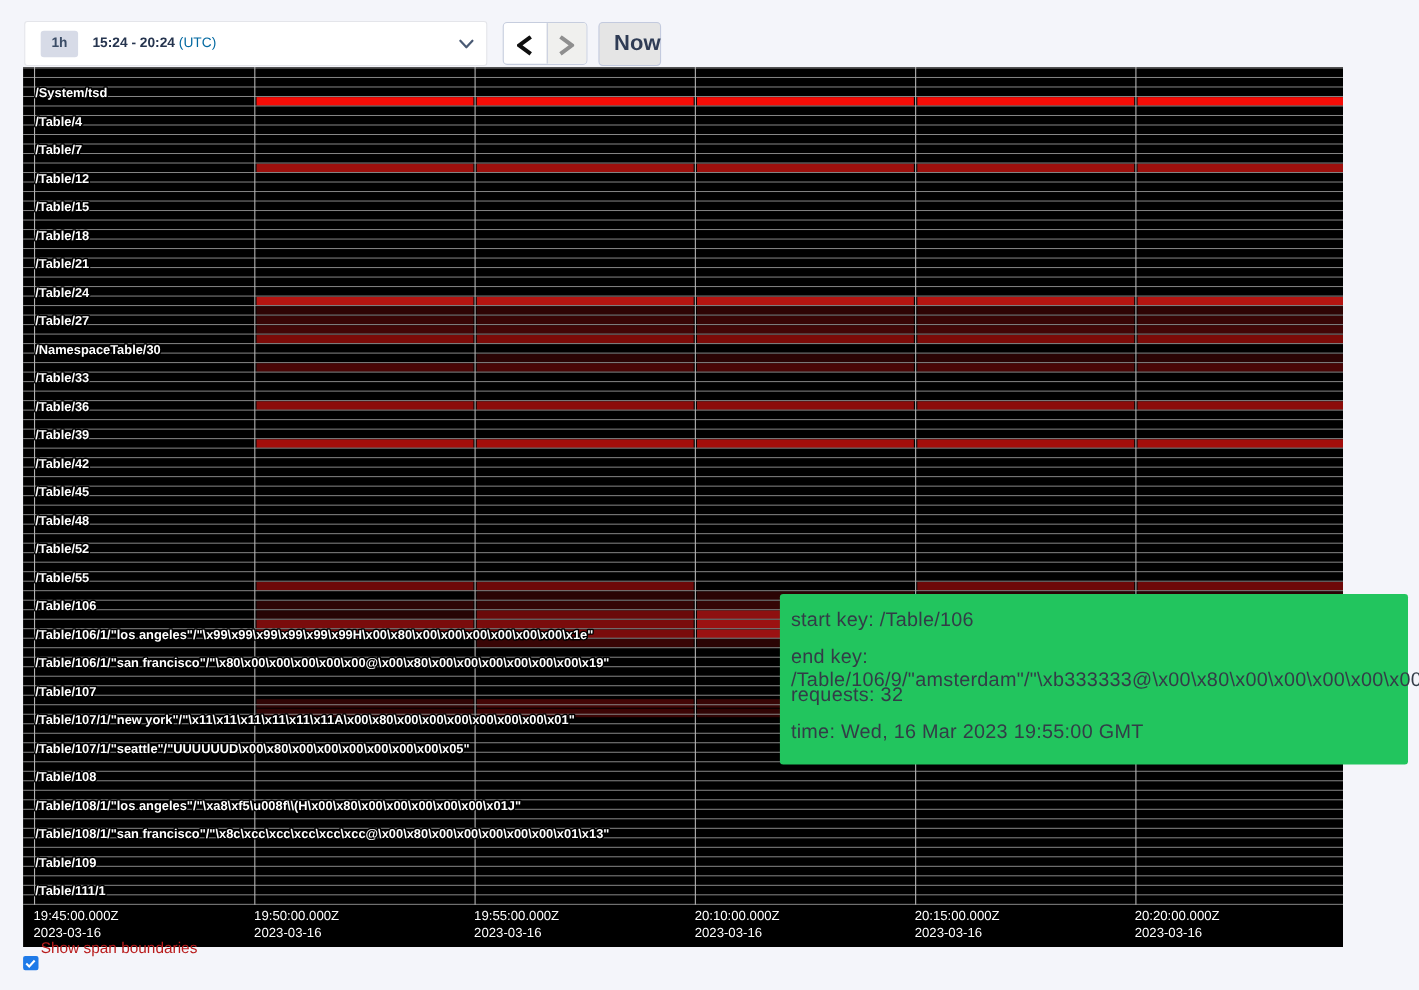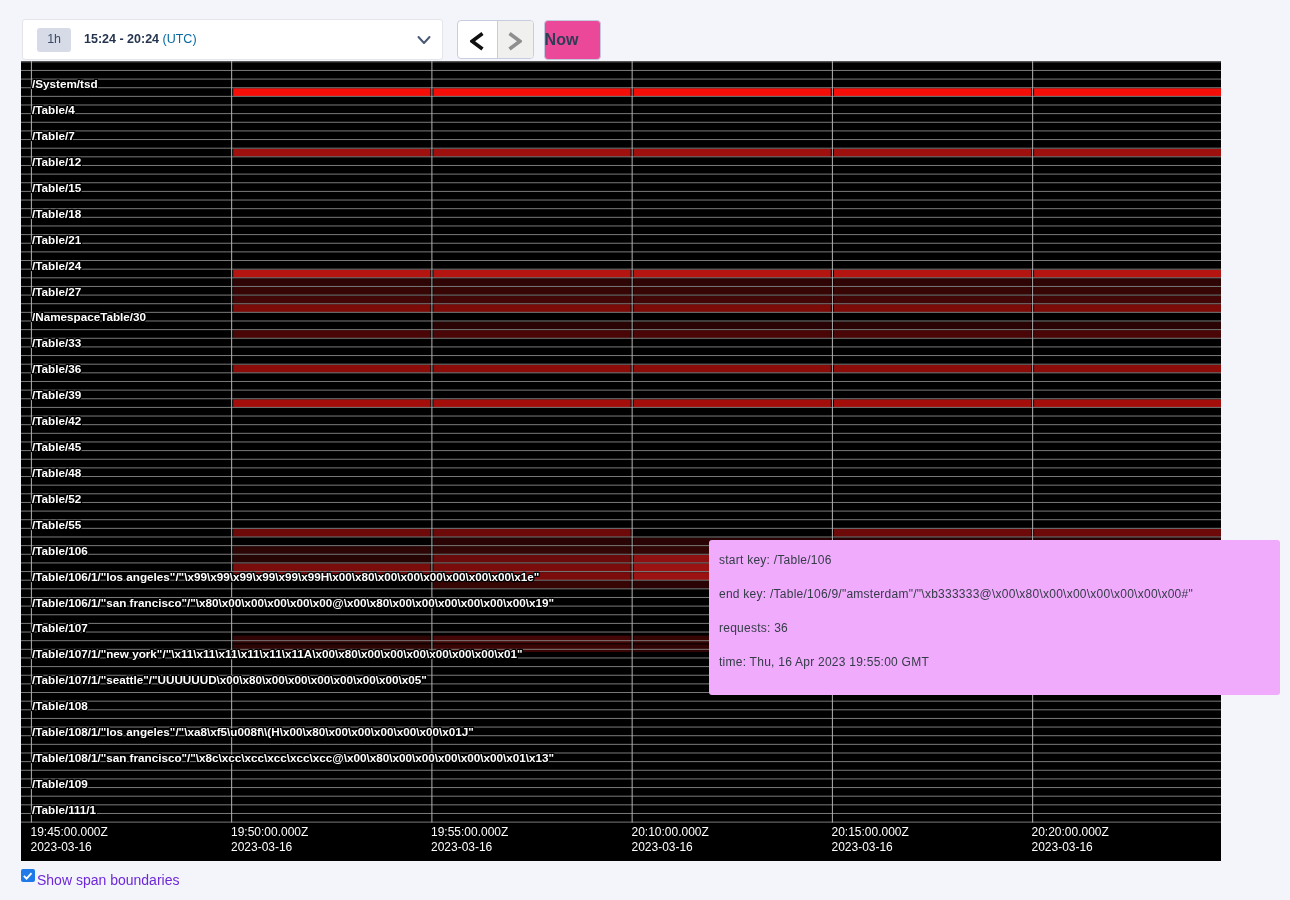--- a/index.html
+++ b/index.html
@@ -2,37 +2,37 @@
 <html><head><meta charset="utf-8">
 <style>
   html,body{margin:0;padding:0}
   body{width:1290px;height:900px;background:#f4f5fa;font-family:"Liberation Sans",sans-serif;position:relative;overflow:hidden}
   .abs{position:absolute}
 </style></head>
 <body>
 
 <div class="abs" style="left:22px;top:19.2px;width:419px;height:38.5px;background:#fff;border:1px solid #e4e5ea;border-radius:3px"></div>
 <div class="abs" style="left:37.4px;top:28.1px;width:33.4px;height:23.6px;background:#d7dbe7;border-radius:3px"></div>
-<div class="abs" style="left:37.4px;top:28.1px;width:33.4px;height:23.6px;line-height:23.6px;text-align:center;font-size:12.5px;font-weight:normal;color:#3b4c66">1h</div>
+<div class="abs" style="left:37.4px;top:28.1px;width:33.4px;height:23.6px;line-height:23.6px;text-align:center;font-size:12.5px;font-weight:bold;color:#3b4c66">1h</div>
 <div class="abs" style="left:84px;top:28px;height:23.6px;line-height:23.6px;font-size:12.5px;color:#26354f"><b>15:24 - 20:24</b> <span style="color:#0369a1">(UTC)</span></div>
 <svg class="abs" style="left:416px;top:34px" width="16" height="12" viewBox="0 0 16 12">
     <path d="M2.5 3 L8 9 L13.5 3" stroke="#4a5a74" stroke-width="2" fill="none" stroke-linecap="round" stroke-linejoin="round"></path>
   </svg>
 
 <div class="abs" style="left:457.4px;top:19.5px;width:75px;height:37.7px;background:#fff;border:1px solid #c6cdde;border-radius:4px;overflow:hidden">
   <div class="abs" style="left:38.3px;top:0;width:36.7px;height:37.7px;background:#f0f0ee;border-left:1px solid #c6cdde"></div>
 </div>
 <svg class="abs" style="left:469.5px;top:31.5px" width="15" height="19" viewBox="0 0 15 19">
     <path d="M12.5 1.5 L2 9.2 L12.5 17" stroke="#101010" stroke-width="3.6" fill="none"></path>
   </svg>
 <svg class="abs" style="left:506.5px;top:31.5px" width="15" height="19" viewBox="0 0 15 19">
     <path d="M2.5 1.5 L13 9.2 L2.5 17" stroke="#8f8f8f" stroke-width="3.6" fill="none"></path>
   </svg>
 
-<div class="abs" style="left:543.6px;top:20.1px;width:57.9px;height:39.6px;background:#ec4899;border:1px solid #c3cade;border-radius:4px;box-sizing:border-box;text-align:left;line-height:37.5px;font-size:16px;font-weight:bold;color:#2f3c55">Now</div>
+<div class="abs" style="left:543.6px;top:20.1px;width:57.9px;height:39.6px;background:#e5e5e5;border:1px solid #c3cade;border-radius:4px;box-sizing:border-box;text-align:right;line-height:37.5px;font-size:20px;font-weight:bold;color:#2f3c55">Now</div>
 
 <svg width="1200" height="800.8" viewBox="0 0 1200 800.8" style="position:absolute;left:21px;top:60.7px">
 <rect x="0" y="0" width="1200" height="800.8" fill="#000"></rect>
 <rect x="212.2" y="27.3" width="197.2" height="7.74" fill="#f50d07"></rect>
 <rect x="412.4" y="27.3" width="197.2" height="7.74" fill="#f50d07"></rect>
 <rect x="612.6" y="27.3" width="197.2" height="7.74" fill="#f50d07"></rect>
 <rect x="812.9" y="27.3" width="197.2" height="7.74" fill="#f50d07"></rect>
 <rect x="1013.1" y="27.3" width="186.9" height="7.74" fill="#f50d07"></rect>
 <rect x="212.2" y="87.8" width="197.2" height="7.74" fill="#9e100d"></rect>
 <rect x="412.4" y="87.8" width="197.2" height="7.74" fill="#9e100d"></rect>
@@ -153,24 +153,24 @@
 <text x="410" y="790.5">2023-03-16</text>
 <text x="610.5" y="775.5">20:10:00.000Z</text>
 <text x="610.5" y="790.5">2023-03-16</text>
 <text x="810.5" y="775.5">20:15:00.000Z</text>
 <text x="810.5" y="790.5">2023-03-16</text>
 <text x="1010.5" y="775.5">20:20:00.000Z</text>
 <text x="1010.5" y="790.5">2023-03-16</text>
 </g>
 </svg>
 
-<div class="abs" style="left:709px;top:539.5px;width:571px;height:155px;background:#f0abfc;border-radius:3px;font-size:12px;letter-spacing:0.25px;color:#333c47">
+<div class="abs" style="left:709px;top:539.5px;width:571px;height:155px;background:#22c55e;border-radius:3px;font-size:18px;letter-spacing:0.25px;color:#333c47">
   <div class="abs" style="left:10px;top:13.5px">start key: /Table/106</div>
   <div class="abs" style="left:10px;top:47.5px">end key: /Table/106/9/"amsterdam"/"\xb333333@\x00\x80\x00\x00\x00\x00\x00\x00#"</div>
-  <div class="abs" style="left:10px;top:81.5px">requests: 36</div>
-  <div class="abs" style="left:10px;top:115.5px">time: Thu, 16 Apr 2023 19:55:00 GMT</div>
+  <div class="abs" style="left:10px;top:81.5px">requests: 32</div>
+  <div class="abs" style="left:10px;top:115.5px">time: Wed, 16 Mar 2023 19:55:00 GMT</div>
 </div>
 
 <div class="abs" style="left:21.2px;top:868.7px;width:13.4px;height:13.4px;background:#1e7ae8;border-radius:2px"></div>
 <svg class="abs" style="left:21.2px;top:868.7px" width="13.4" height="13.4" viewBox="0 0 14 14">
     <path d="M3 7.2 L5.8 10 L11 4.4" stroke="#fff" stroke-width="2" fill="none"></path>
   </svg>
-<div class="abs" style="left:37px;top:872px;font-size:14px;color:#6d28d9">Show span boundaries</div>
+<div class="abs" style="left:37px;top:853px;font-size:14px;color:#b91c1c">Show span boundaries</div>
 
 </body></html>

